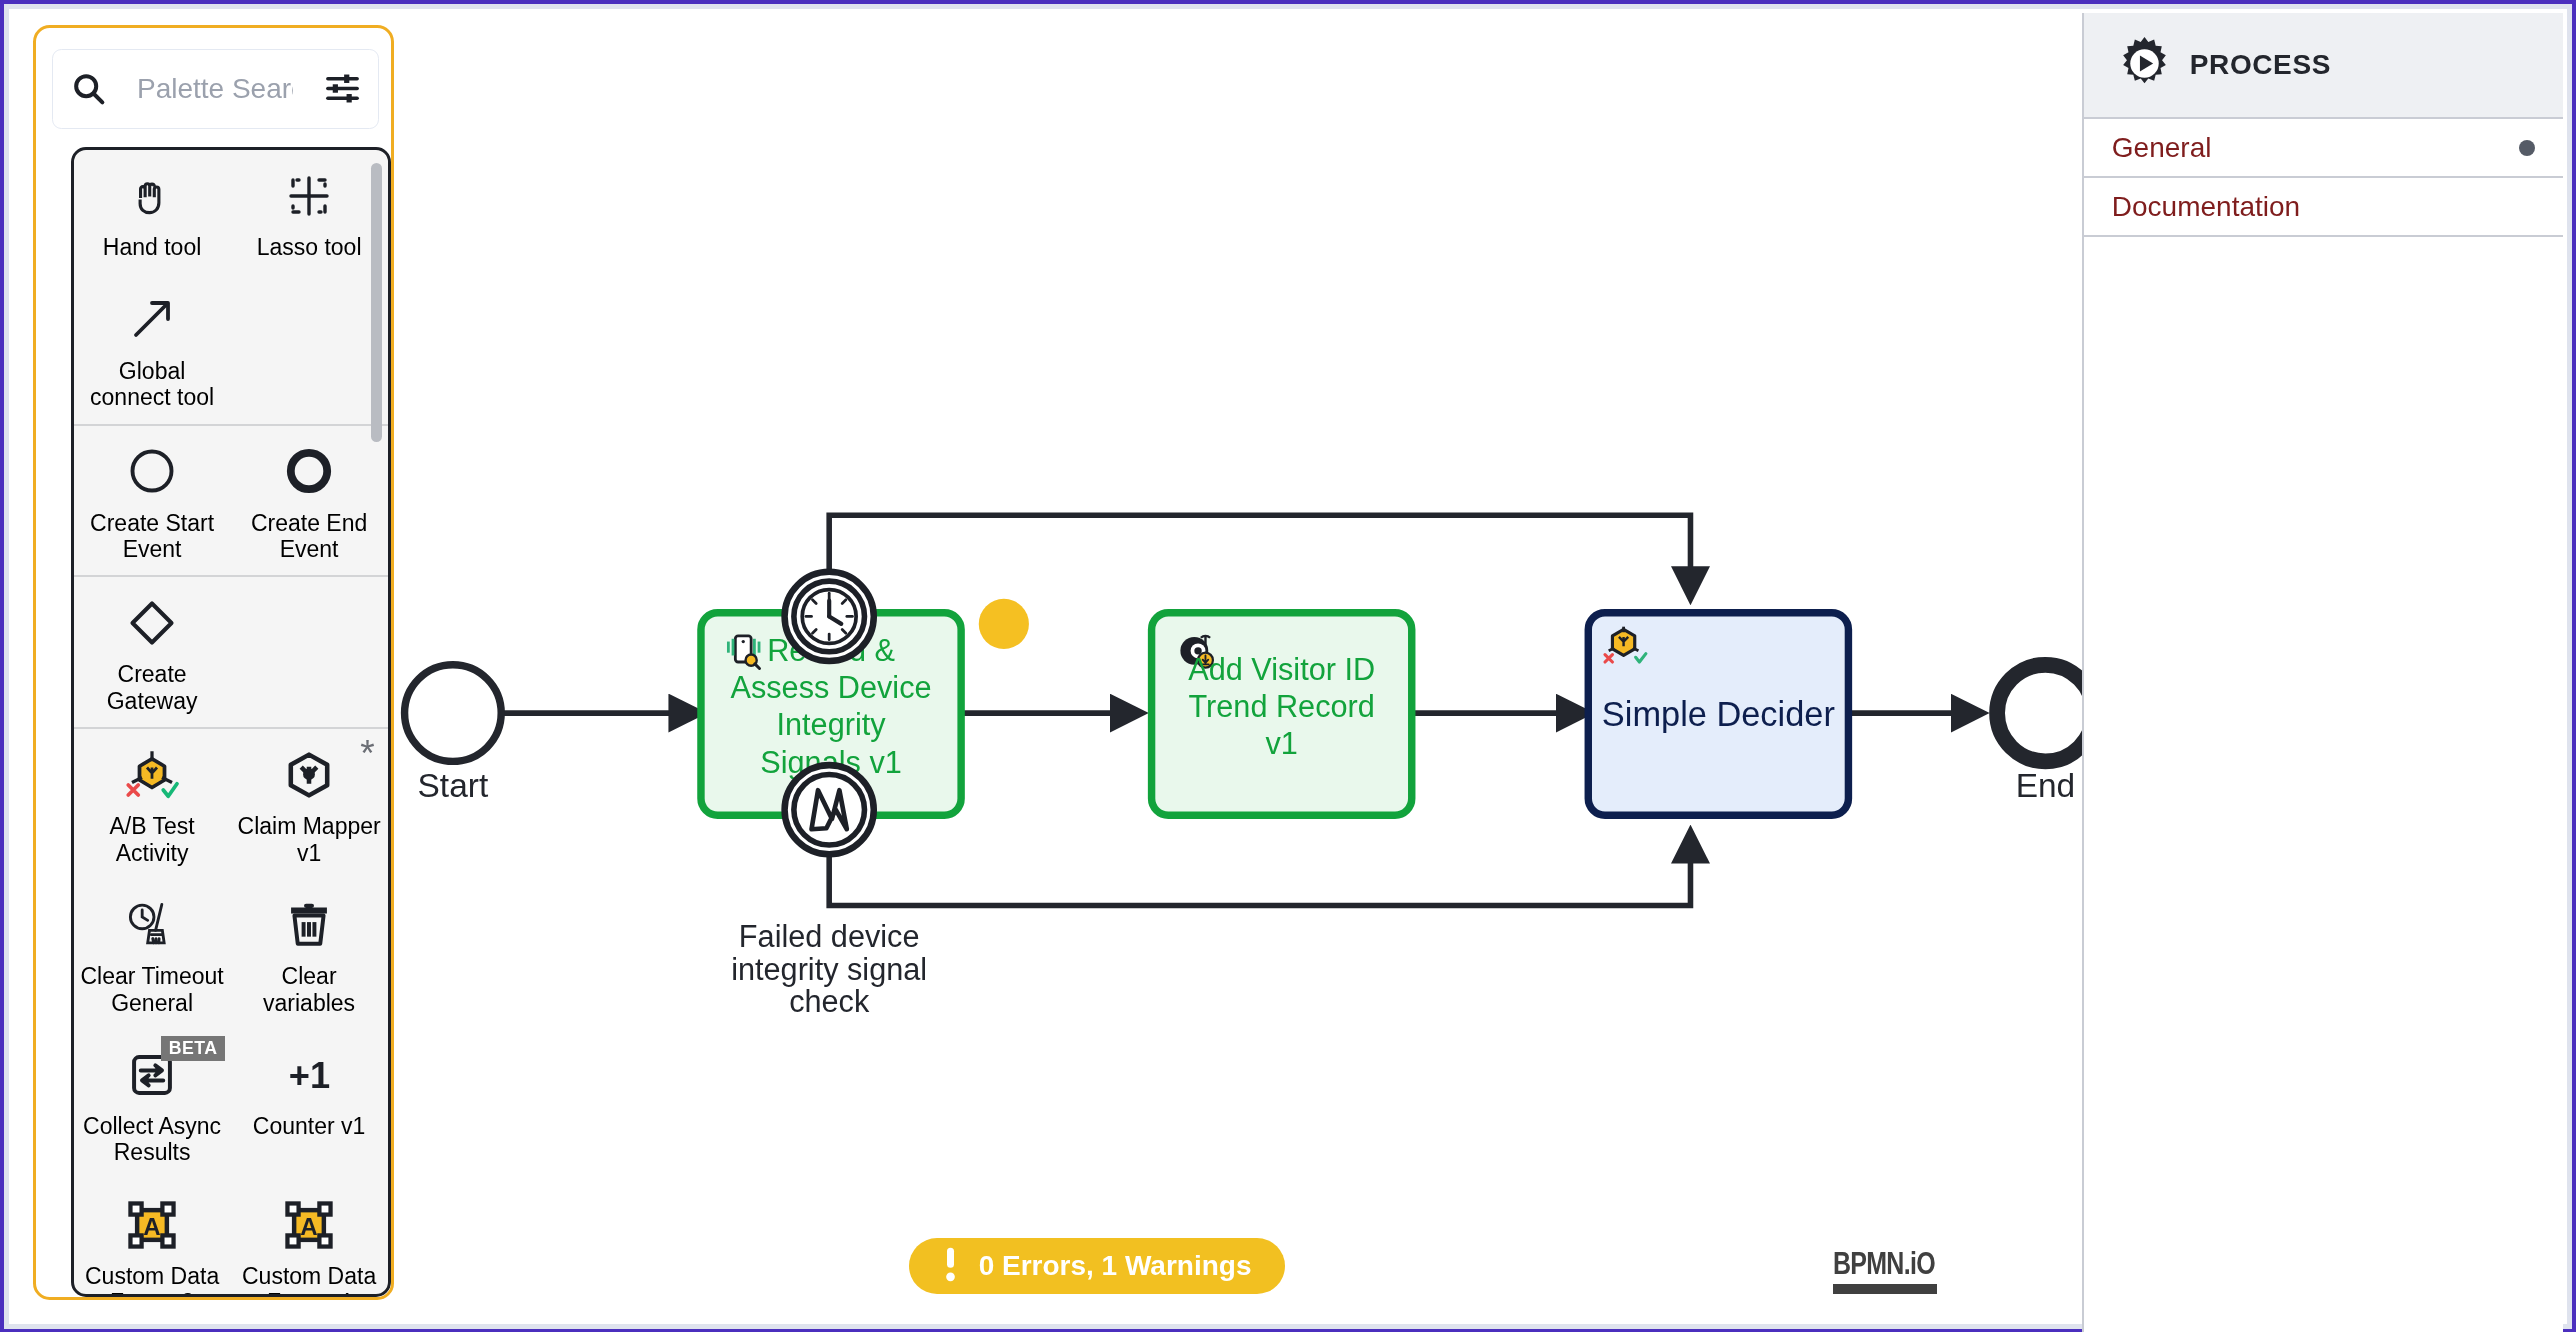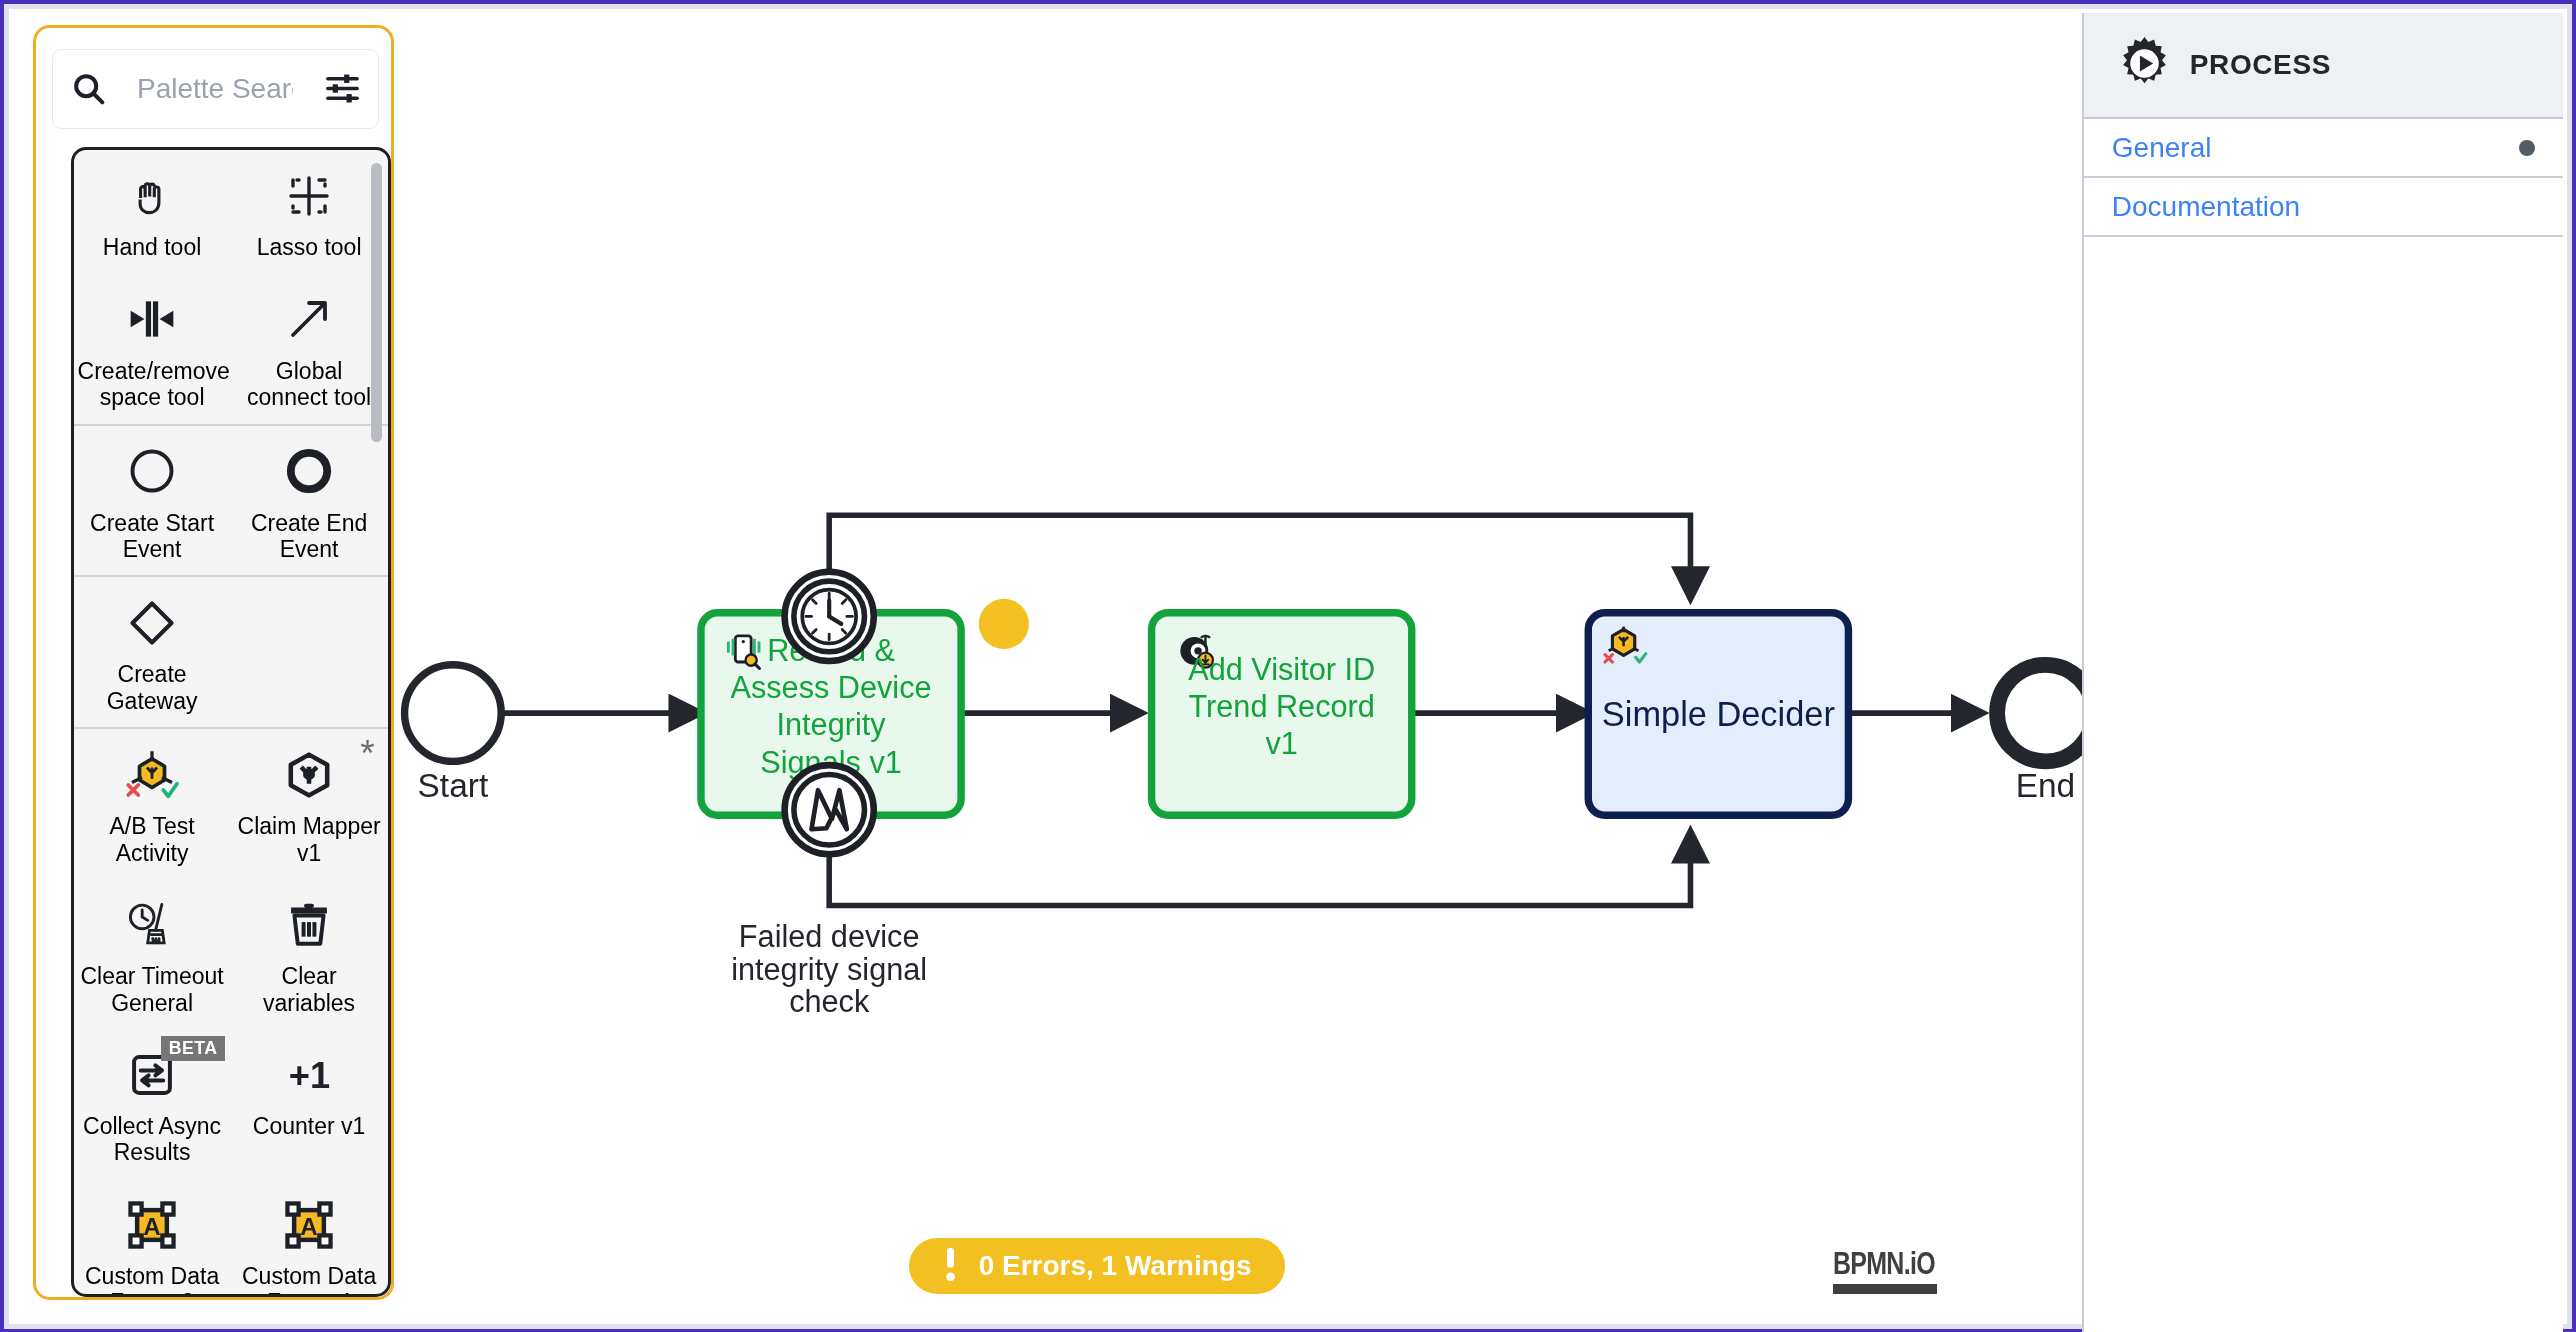--- a/index.html
+++ b/index.html
@@ -210,21 +210,21 @@
   .props-group {
     height: 59px;
     display: flex; align-items: center;
     justify-content: space-between;
     padding: 0 28px;
     border-bottom: 2.8px solid #c9ccd4;
     cursor: pointer;
   }
   .props-group-label {
     font-size: 28px;
-    color: #3b82f6;
+    color: #7f1d1d;
   }
   .props-dot {
     width: 16px; height: 16px;
     border-radius: 50%;
     background: #555b66;
   }
 </style>
 </head>
 <body>
 
@@ -392,31 +392,20 @@
                   <svg width="48" height="48" viewBox="0 0 24 24" fill="none" stroke="#1d2027" stroke-width="1.7" stroke-linecap="round">
                     <line x1="12" y1="3" x2="12" y2="21"></line>
                     <line x1="3" y1="12" x2="21" y2="12"></line>
                     <path d="M4 7V4h3M17 4h3v3M20 17v3h-3M7 20H4v-3" stroke-dasharray="3 2"></path>
                   </svg>
                 </span>
                 <span class="pal-label">Lasso tool</span>
               </div>
             </div>
             <div class="pal-row">
-              <div class="pal-cell">
-                <span class="pal-ico">
-                  <svg width="52" height="46" viewBox="0 0 28 24" stroke="#1d2027" fill="#1d2027">
-                    <rect x="11.2" y="3" width="1.8" height="18"></rect>
-                    <rect x="15" y="3" width="1.8" height="18"></rect>
-                    <path d="M9 12 L3 8.4 L3 15.6 Z"></path>
-                    <path d="M19 12 L25 8.4 L25 15.6 Z"></path>
-                  </svg>
-                </span>
-                <span class="pal-label">Create/remove space tool</span>
-              </div>
               <div class="pal-cell">
                 <span class="pal-ico">
                   <svg width="48" height="48" viewBox="0 0 24 24" fill="none" stroke="#1d2027" stroke-width="1.9" stroke-linecap="round" stroke-linejoin="round">
                     <line x1="4" y1="20" x2="19" y2="5"></line>
                     <path d="M12 4h8v8"></path>
                   </svg>
                 </span>
                 <span class="pal-label">Global connect tool</span>
               </div>
             </div>

